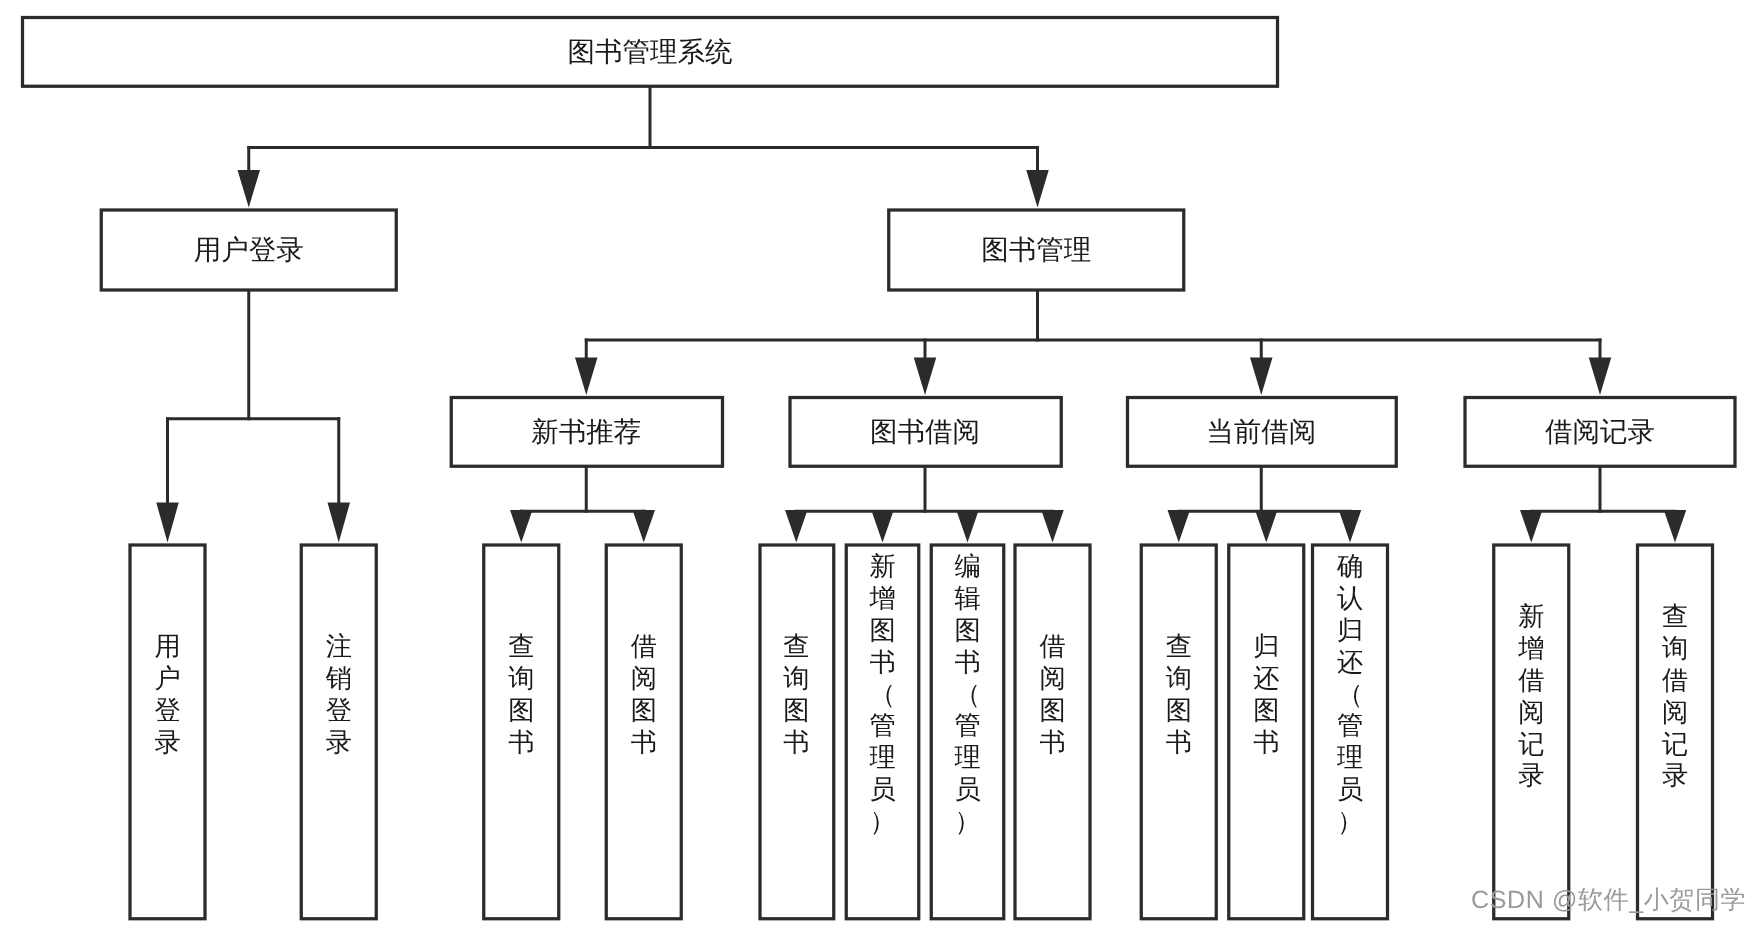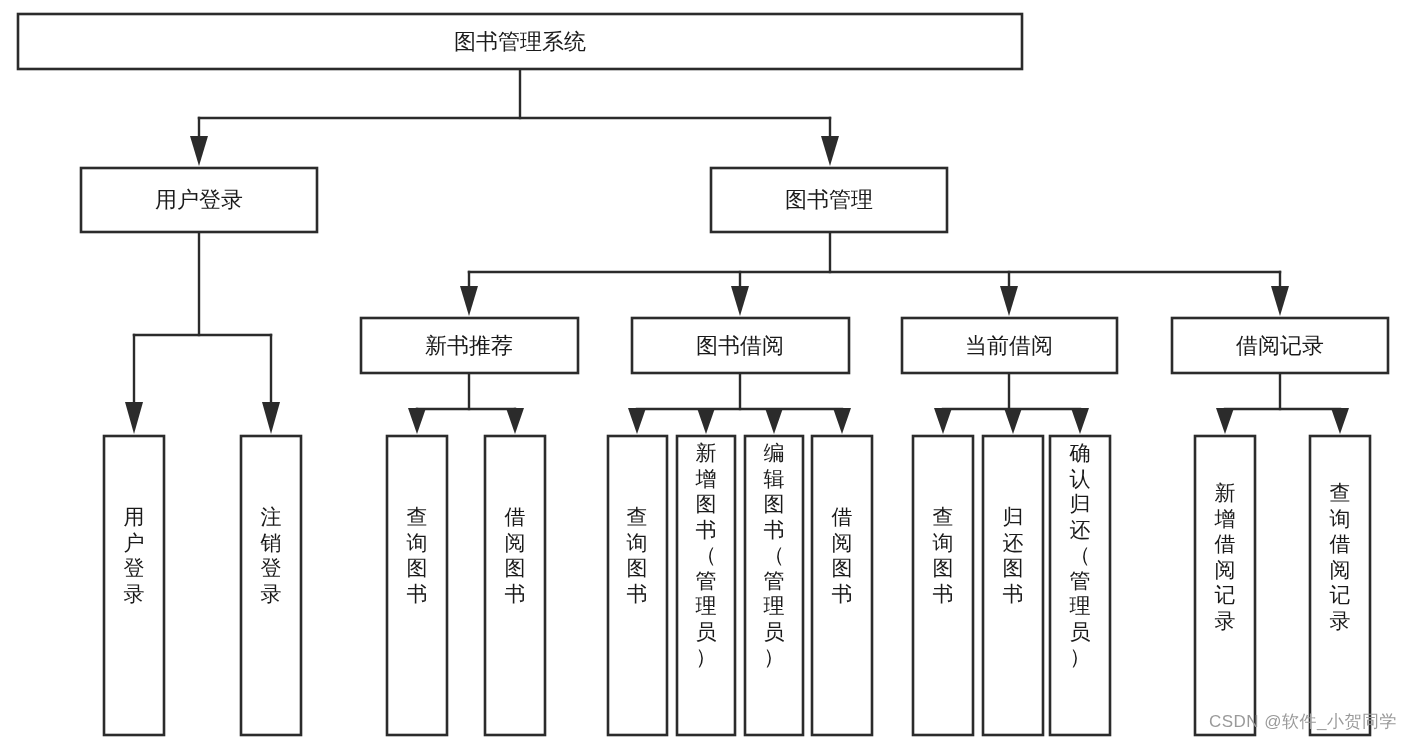--- a/index.html
+++ b/index.html
@@ -51,21 +51,21 @@
     font-family: "Liberation Sans", "DejaVu Sans", sans-serif;
     font-size: 21px;
     fill: #1a1a1a;
     text-anchor: middle;
   }
   .watermark {
     position: absolute;
     right: 8px;
     bottom: 6px;
     font-family: "Liberation Sans", "DejaVu Sans", sans-serif;
-    font-size: 17px;
+    font-size: 20px;
     color: #9a9a9a;
     letter-spacing: 0.5px;
     white-space: nowrap;
     pointer-events: none;
     text-align: center;
   }
 </style>
 </head>
 <body>
 

